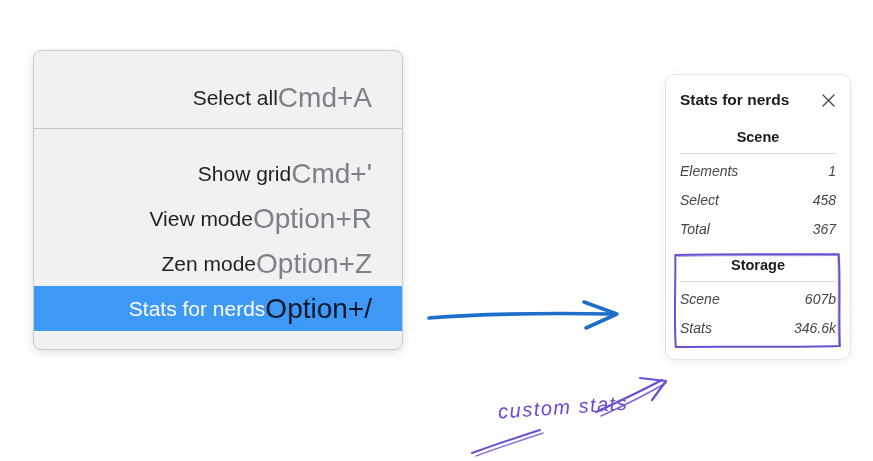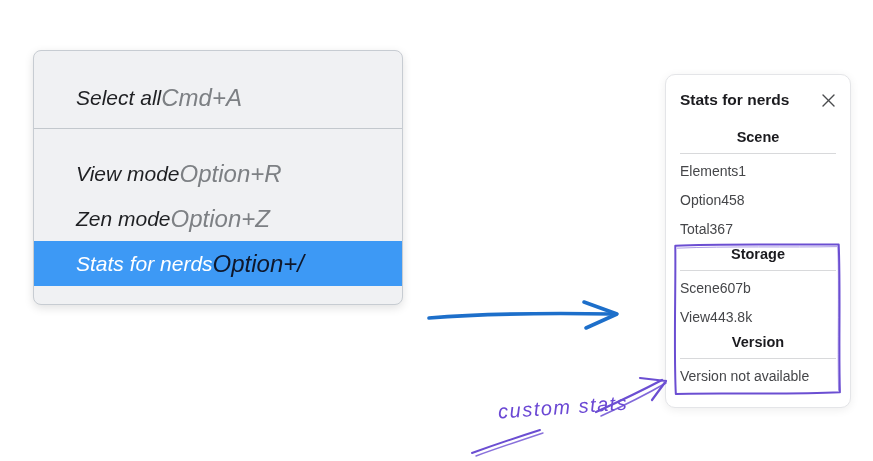--- a/index.html
+++ b/index.html
@@ -24,27 +24,26 @@
     box-shadow: 0 3px 10px rgba(0,0,0,0.12);
     overflow: hidden;
   }
   .menu-section-1 { padding: 24px 0 8px; }
   .menu-section-2 { padding: 22px 0 18px; }
   .menu-divider { height: 1px; background: #c3c8cd; }
   .menu-item {
     height: 45px;
     display: flex;
     align-items: center;
-    justify-content: flex-start;
+    justify-content: flex-end;
     padding: 0 30px 0 42px;
     cursor: default;
-    font-style: italic;
   }
   .mi-label { font-size: 21px; color: #1f2023; }
-  .mi-shortcut { font-size: 24px; color: #7d8084; }
+  .mi-shortcut { font-size: 28px; color: #7d8084; }
   .menu-item.selected { background: #3d99f5; }
   .menu-item.selected .mi-label { color: #ffffff; }
   .menu-item.selected .mi-shortcut { color: #0f172a; }
 
   
   .panel {
     position: absolute;
     left: 665px; top: 74px;
     width: 186px;
     box-sizing: border-box;
@@ -71,27 +70,28 @@
   }
   .sect-h {
     text-align: center;
     font-weight: bold;
     font-size: 14.5px;
     color: #1b1b1f;
     height: 21px;
     line-height: 21px;
     margin: 4px 0 5px;
   }
-  .sect-h.gap { margin-top: 0; }
+  .sect-h.gap { margin-top: 11px; }
   .sect-div { height: 1px; background: #d8d9db; }
   .rows { padding-top: 3px; }
   .stat-row {
     display: flex;
-    justify-content: flex-start;
+    justify-content: space-between;
     line-height: 29px;
+    font-style: italic;
   }
   .stat-note { line-height: 29px; margin-top: 3px; }
 
   
   .annotated-group { position: relative; }
   .rough-rect-svg {
     position: absolute;
     left: -9px; top: -3px;
     width: calc(100% + 16px);
     height: calc(100% + 9px);
@@ -127,20 +127,24 @@
 
   <div class="menu">
     <div class="menu-section-1">
       <div class="menu-item">
         <span class="mi-label">Select all</span>
         <span class="mi-shortcut">Cmd+A</span>
       </div>
     </div>
     <div class="menu-divider"></div>
     <div class="menu-section-2">
+      <div class="menu-item">
+        <span class="mi-label">Show grid</span>
+        <span class="mi-shortcut">Cmd+'</span>
+      </div>
       <div class="menu-item">
         <span class="mi-label">View mode</span>
         <span class="mi-shortcut">Option+R</span>
       </div>
       <div class="menu-item">
         <span class="mi-label">Zen mode</span>
         <span class="mi-shortcut">Option+Z</span>
       </div>
       <div class="menu-item selected">
         <span class="mi-label">Stats for nerds</span>
@@ -162,21 +166,21 @@
 
     <div class="sect">
       <div class="sect-h">Scene</div>
       <div class="sect-div"></div>
       <div class="rows">
         <div class="stat-row">
           <span>Elements</span>
           <span>1</span>
         </div>
         <div class="stat-row">
-          <span>Option</span>
+          <span>Select</span>
           <span>458</span>
         </div>
         <div class="stat-row">
           <span>Total</span>
           <span>367</span>
         </div>
       </div>
     </div>
 
     <div class="annotated-group">
@@ -187,31 +191,26 @@
 
       <div class="sect">
         <div class="sect-h gap">Storage</div>
         <div class="sect-div"></div>
         <div class="rows">
           <div class="stat-row">
             <span>Scene</span>
             <span>607b</span>
           </div>
           <div class="stat-row">
-            <span>View</span>
-            <span>443.8k</span>
+            <span>Stats</span>
+            <span>346.6k</span>
           </div>
         </div>
       </div>
 
-      <div class="sect">
-        <div class="sect-h gap">Version</div>
-        <div class="sect-div"></div>
-        <div class="stat-note">Version not available</div>
-      </div>
     </div>
   </div>
 
   <div class="annotation-text">custom stats</div>
 
   <svg class="overlay" viewBox="0 0 873 461">
 
     <g>
       <path d="M 429 318 C 478 314, 552 313, 612 314" fill="none" stroke="#1d6fca" stroke-width="3.6" stroke-linecap="round"></path>
       <path d="M 584 302 L 617 314 L 586 328" fill="none" stroke="#1d6fca" stroke-width="3.6" stroke-linecap="round" stroke-linejoin="round"></path>

